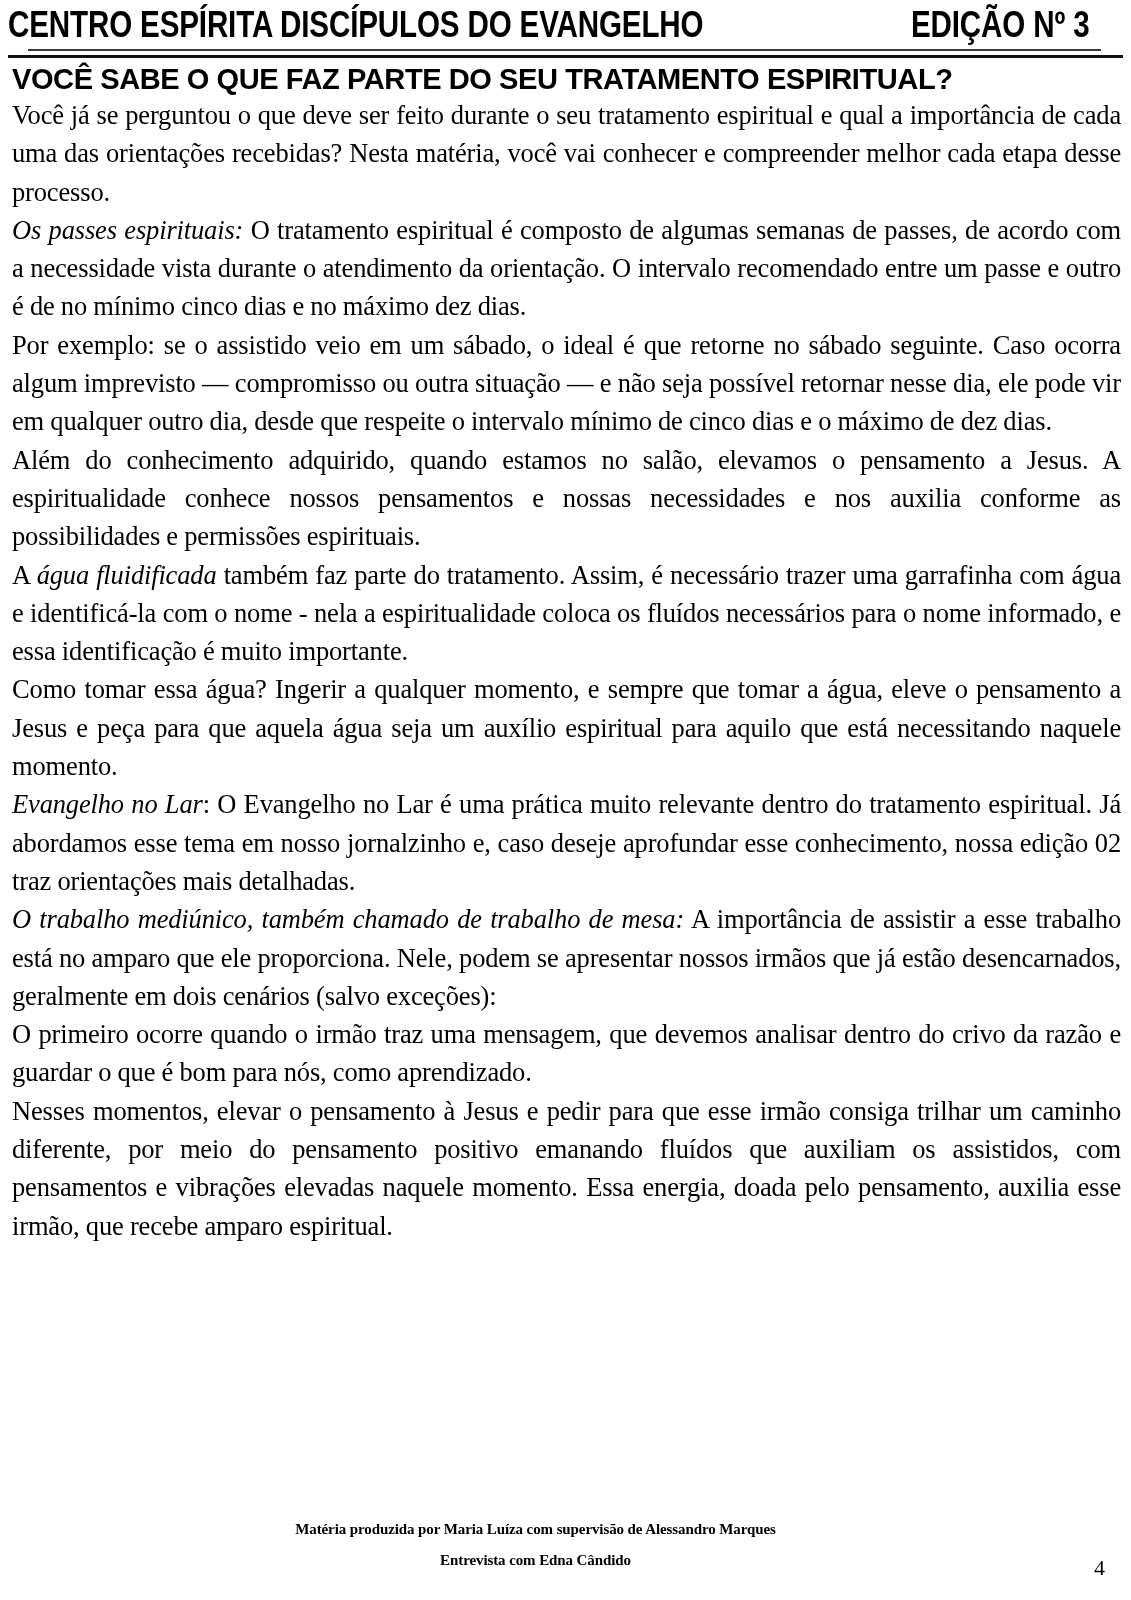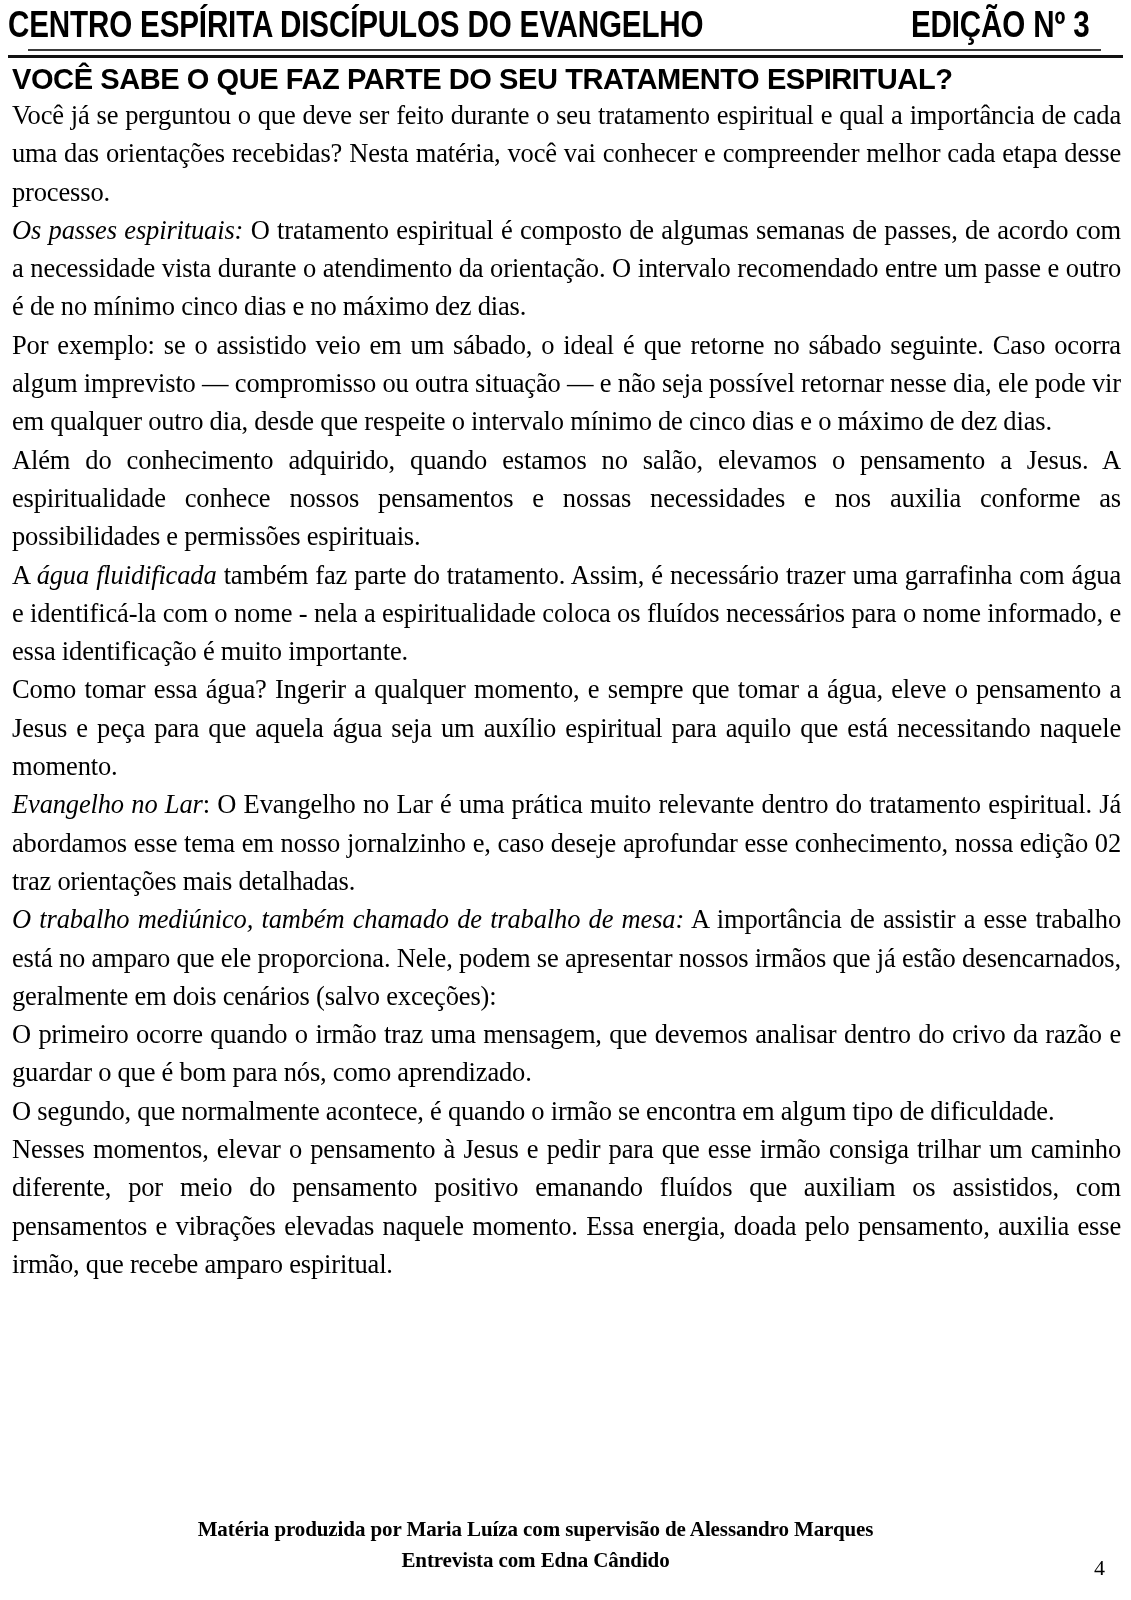--- a/index.html
+++ b/index.html
@@ -111,21 +111,21 @@
     position: absolute;
     left: 0;
     right: 0;
     bottom: 14px;
     height: 72px;
   }
   .credits {
     text-align: center;
     font-family: "Liberation Serif", "DejaVu Serif", serif;
     font-weight: bold;
-    font-size: 21px;
+    font-size: 15px;
     line-height: 31px;
     letter-spacing: -0.1px;
     padding-right: 60px;
   }
   .credits .line {
     display: block;
   }
   .page-number {
     position: absolute;
     right: 26px;
@@ -189,23 +189,20 @@
     </p>
 
     <p class="para">
       <span class="lead">O trabalho mediúnico, também chamado de trabalho de mesa:</span><span> A importância de assistir a esse trabalho está no amparo que ele proporciona. Nele, podem se apresentar nossos irmãos que já estão desencarnados, geralmente em dois cenários (salvo exceções):</span>
     </p>
 
     <p class="para">
       <span>O primeiro ocorre quando o irmão traz uma mensagem, que devemos analisar dentro do crivo da razão e guardar o que é bom para nós, como aprendizado.</span>
     </p>
 
-    <p class="para">
-      <span>O segundo, que normalmente acontece, é quando o irmão se encontra em algum tipo de dificuldade.</span>
-    </p>
 
     <p class="para">
       <span>Nesses momentos, elevar o pensamento à Jesus e pedir para que esse irmão consiga trilhar um caminho diferente, por meio do pensamento positivo emanando fluídos que auxiliam os assistidos, com pensamentos e vibrações elevadas naquele momento. Essa energia, doada pelo pensamento, auxilia esse irmão, que recebe amparo espiritual.</span>
     </p>
 
   </div>
 
   <div class="footer">
     <div class="credits">
       <span class="line">Matéria produzida por Maria Luíza com supervisão de Alessandro Marques</span>

